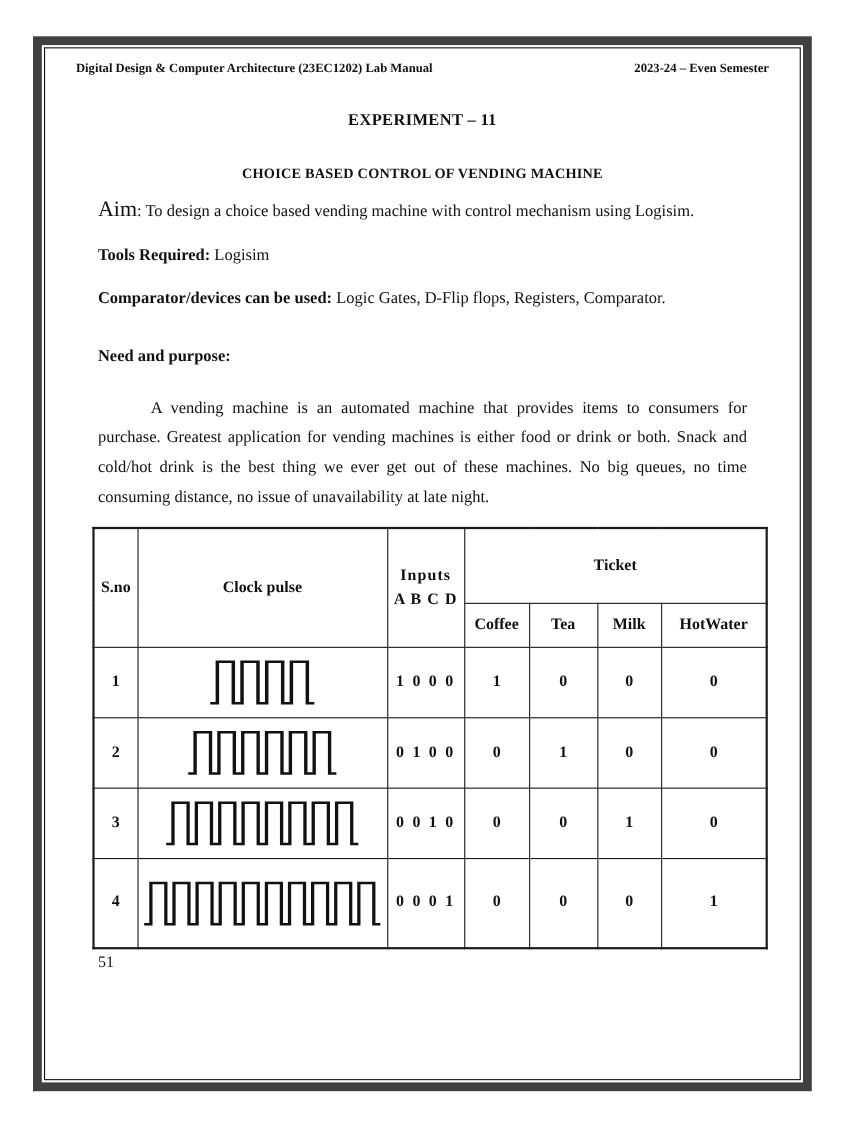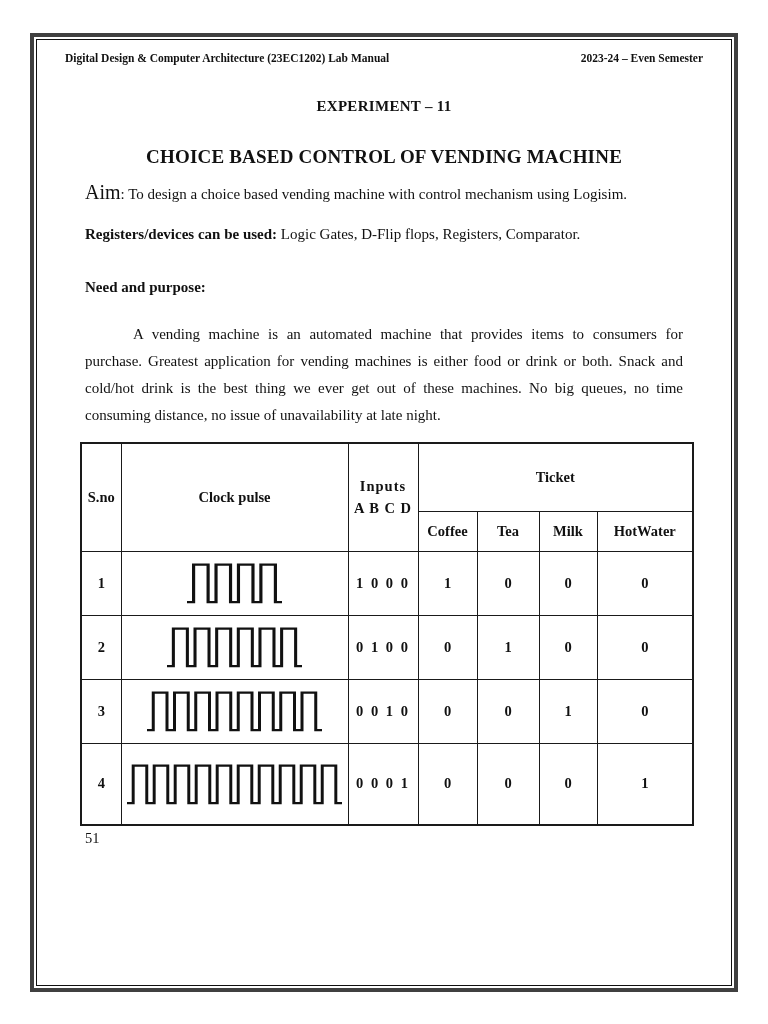--- a/index.html
+++ b/index.html
@@ -7,41 +7,41 @@
   body {
     width: 768px; height: 1024px;
     font-family: "Liberation Serif", "DejaVu Serif", serif;
     color: #111;
     position: relative;
     overflow: hidden;
   }
   .page-frame {
     position: absolute;
     left: 30px; top: 33px; width: 708px; height: 959px;
-    border: 4px solid #404040;
+    border: 8px solid #404040;
     padding: 2px;
   }
   .page-inner {
     width: 100%; height: 100%;
     border: 1px solid #101010;
     padding: 8px 26px 0 26px;
     position: relative;
   }
   .header-row {
     display: flex; justify-content: space-between;
     font-weight: bold; font-size: 11.5px;
     margin: 4px 2px 0 2px;
   }
   .content { padding: 0 22px; }
   .title {
     text-align: center; font-weight: bold; font-size: 15px;
     margin-top: 34px; letter-spacing: .3px;
   }
   .subtitle {
-    text-align: center; font-weight: bold; font-size: 19px;
+    text-align: center; font-weight: bold; font-size: 13px;
     margin-top: 31px; letter-spacing: .2px;
   }
   .aim-line { margin-top: 13px; font-size: 15px; }
   .aim-word { font-weight: normal; font-size: 20px; }
   .labelled { margin-top: 22px; font-size: 15px; }
   .labelled b { font-weight: bold; }
   .section-heading { margin-top: 36px; font-size: 15px; font-weight: bold; }
   .body-para {
     font-size: 15px; line-height: 27px;
     text-align: justify; text-indent: 48px;
@@ -91,22 +91,23 @@
       <span>Digital Design &amp; Computer Architecture (23EC1202) Lab Manual</span>
       <span>2023-24 – Even Semester</span>
     </div>
 
     <div class="content">
       <div class="title">EXPERIMENT – 11</div>
       <div class="subtitle">CHOICE BASED CONTROL OF VENDING MACHINE</div>
 
       <p class="aim-line"><span class="aim-word">Aim</span><span>: To design a choice based vending machine with control mechanism using Logisim.</span></p>
 
+      <p class="labelled"><b>Tools Required:</b><span> Logisim</span></p>
 
-      <p class="labelled"><b>Registers/devices can be used:</b><span>  Logic Gates, D-Flip flops, Registers, Comparator.</span></p>
+      <p class="labelled"><b>Comparator/devices can be used:</b><span>  Logic Gates, D-Flip flops, Registers, Comparator.</span></p>
 
       <div class="section-heading">Need and purpose:</div>
 
       <p class="body-para para-1">A vending machine is an automated machine that provides items to consumers for purchase. Greatest application for vending machines is either food or drink or both. Snack and cold/hot drink is the best thing we ever get out of these machines. No big queues, no time consuming distance, no issue of unavailability at late night.</p>
 
 
       <table class="truth-table">
         <colgroup>
           <col class="col-sno">
             <col class="col-clock">

